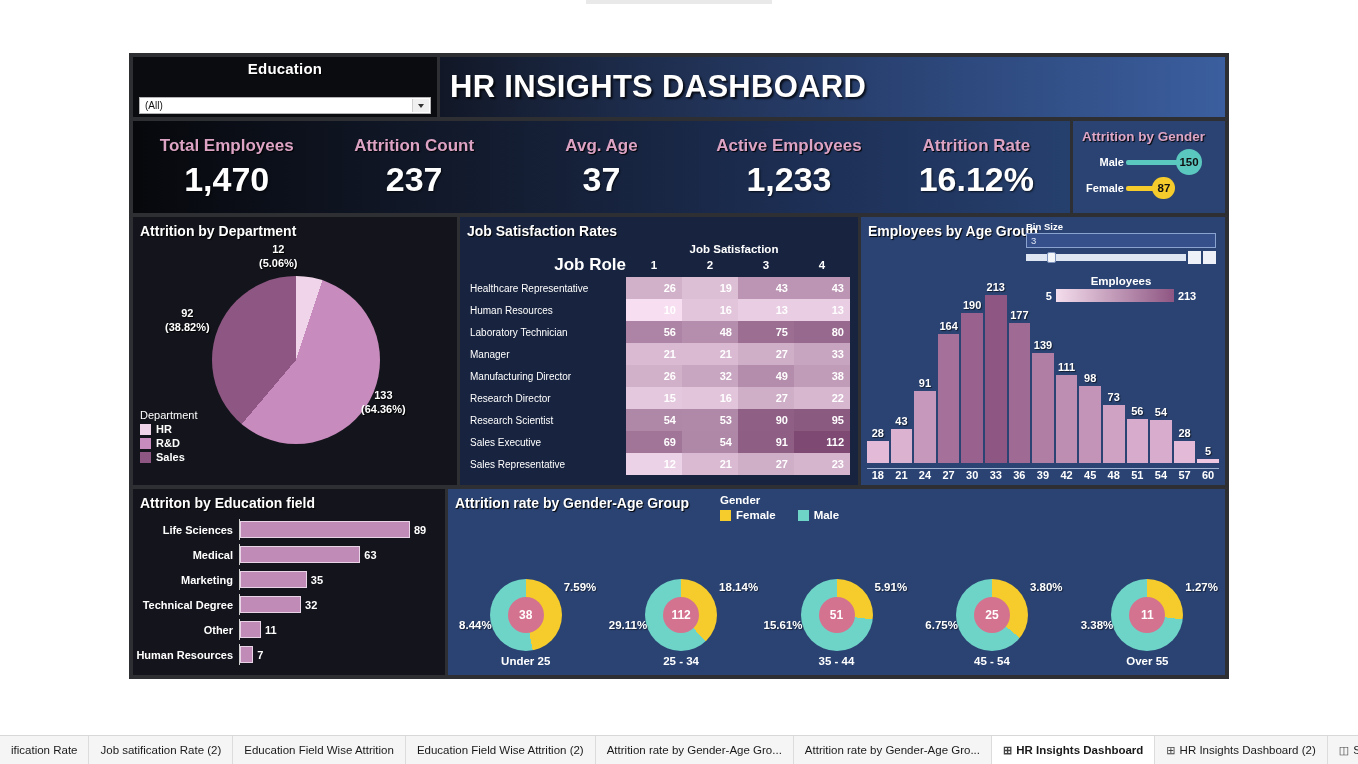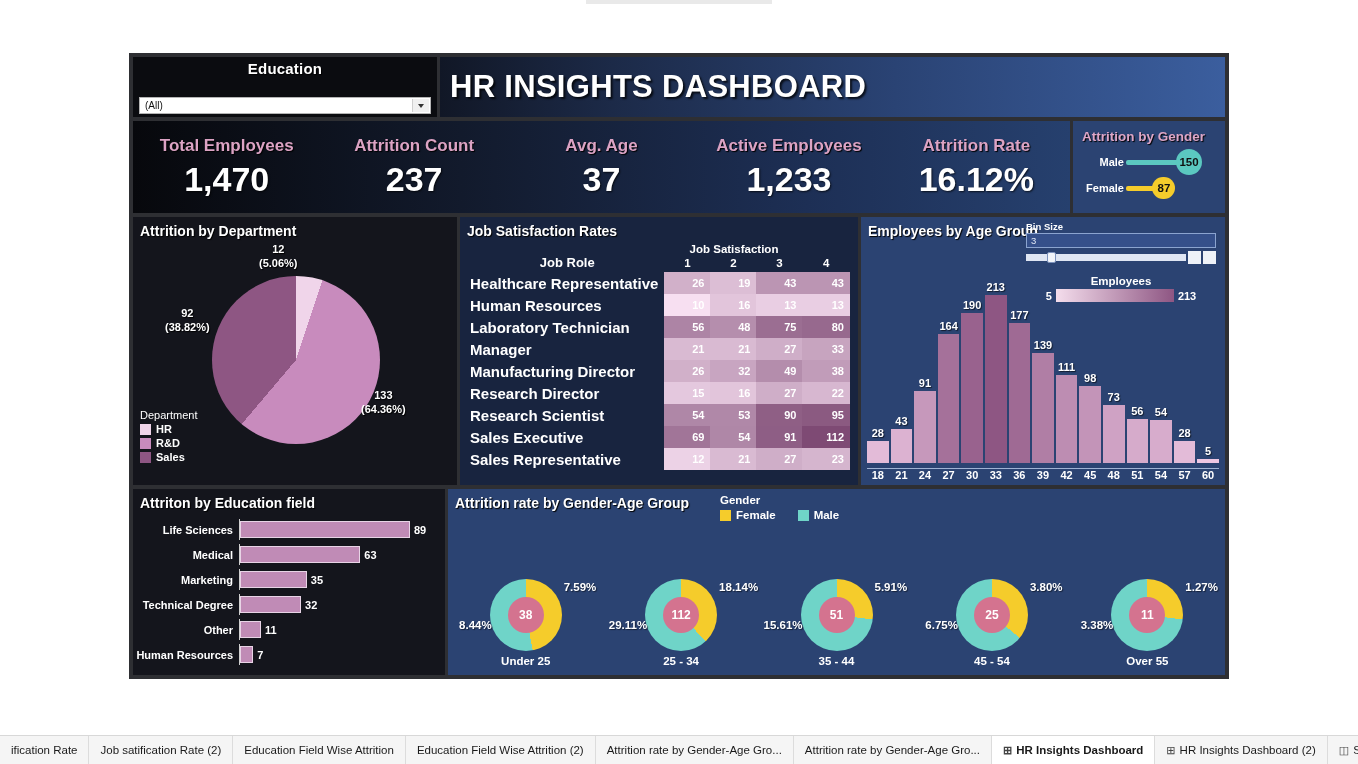--- a/index.html
+++ b/index.html
@@ -100,29 +100,29 @@
   .legend-item { display: flex; align-items: center; gap: 5px; margin-top: 2px; }
   .legend-sw { width: 11px; height: 11px; }
   .legend-txt { color: #fff; font-size: 11px; font-weight: bold; }
 
   
   .heat-panel { width: 398px; background: #18243f; }
   .heat-inner { padding: 4px 8px 0 10px; }
   .heat-super { color: #fff; font-size: 11.5px; font-weight: bold; text-align: center; margin-left: 148px; }
   .heat-table { width: 100%; border-collapse: collapse; }
   .heat-table th.role-h {
-    color: #fff; font-size: 13px; font-weight: bold; text-align: center;
+    color: #fff; font-size: 17px; font-weight: bold; text-align: right;
     padding-bottom: 2px;
   }
   .heat-table th.num-h {
     color: #fff; font-size: 11.5px; font-weight: bold; text-align: center;
     width: 56px; padding-bottom: 2px;
   }
   .heat-table td.role {
-    color: #fff; font-size: 15px; font-weight: bold; height: 22px;
+    color: #fff; font-size: 10px; font-weight: normal; height: 22px;
     white-space: nowrap; padding-right: 6px;
   }
   .heat-table td.cell {
     font-size: 11px; font-weight: bold; text-align: right;
     padding-right: 6px; height: 22px; color: #fff;
   }
 
   
   .age-panel { flex: 1; background: #2b4372; }
   .bin-ctrl { position: absolute; right: 9px; top: 4px; width: 190px; }

